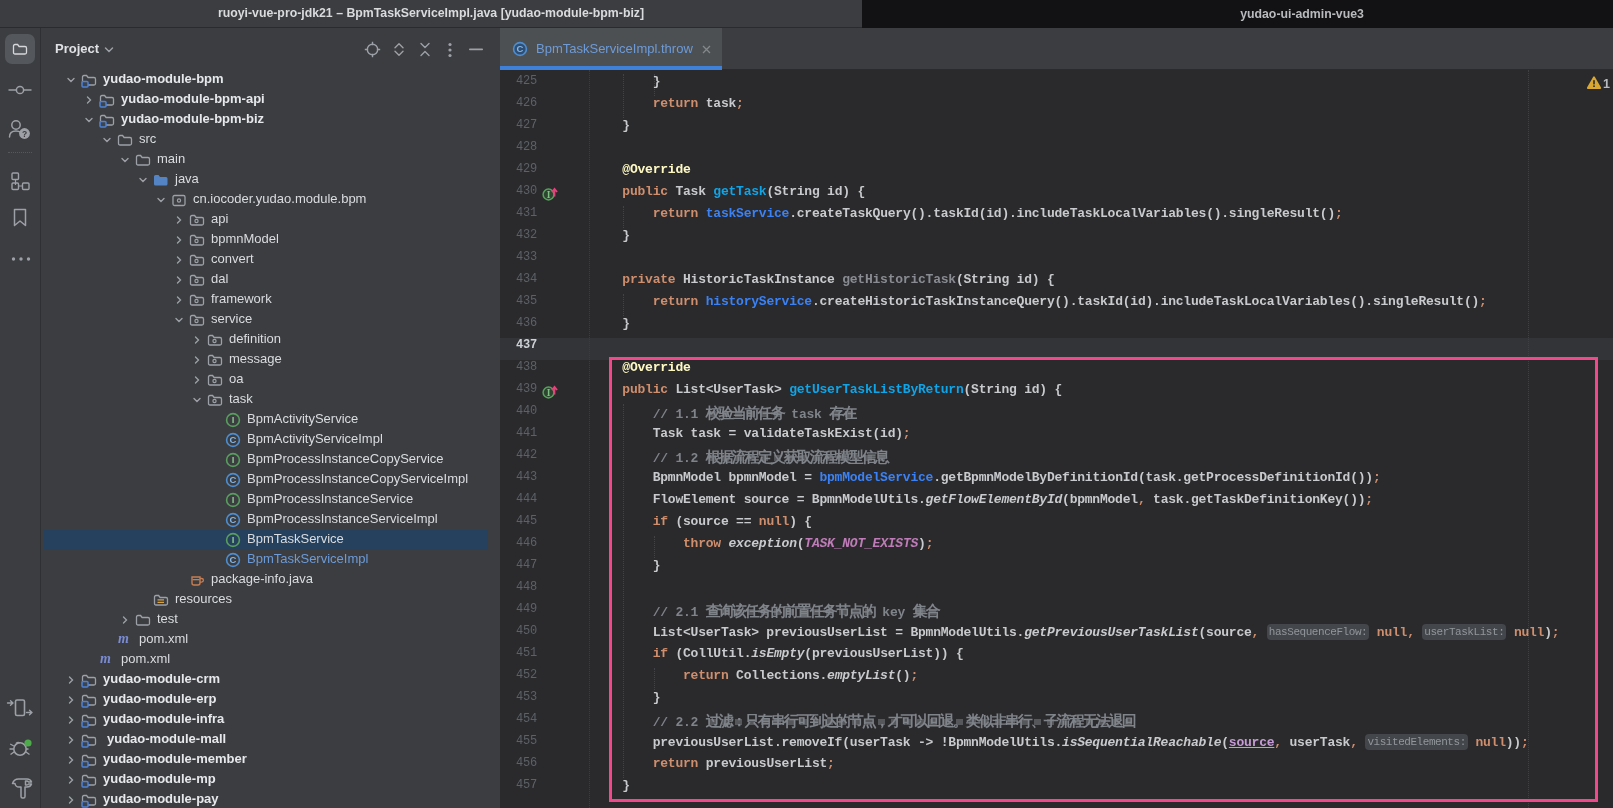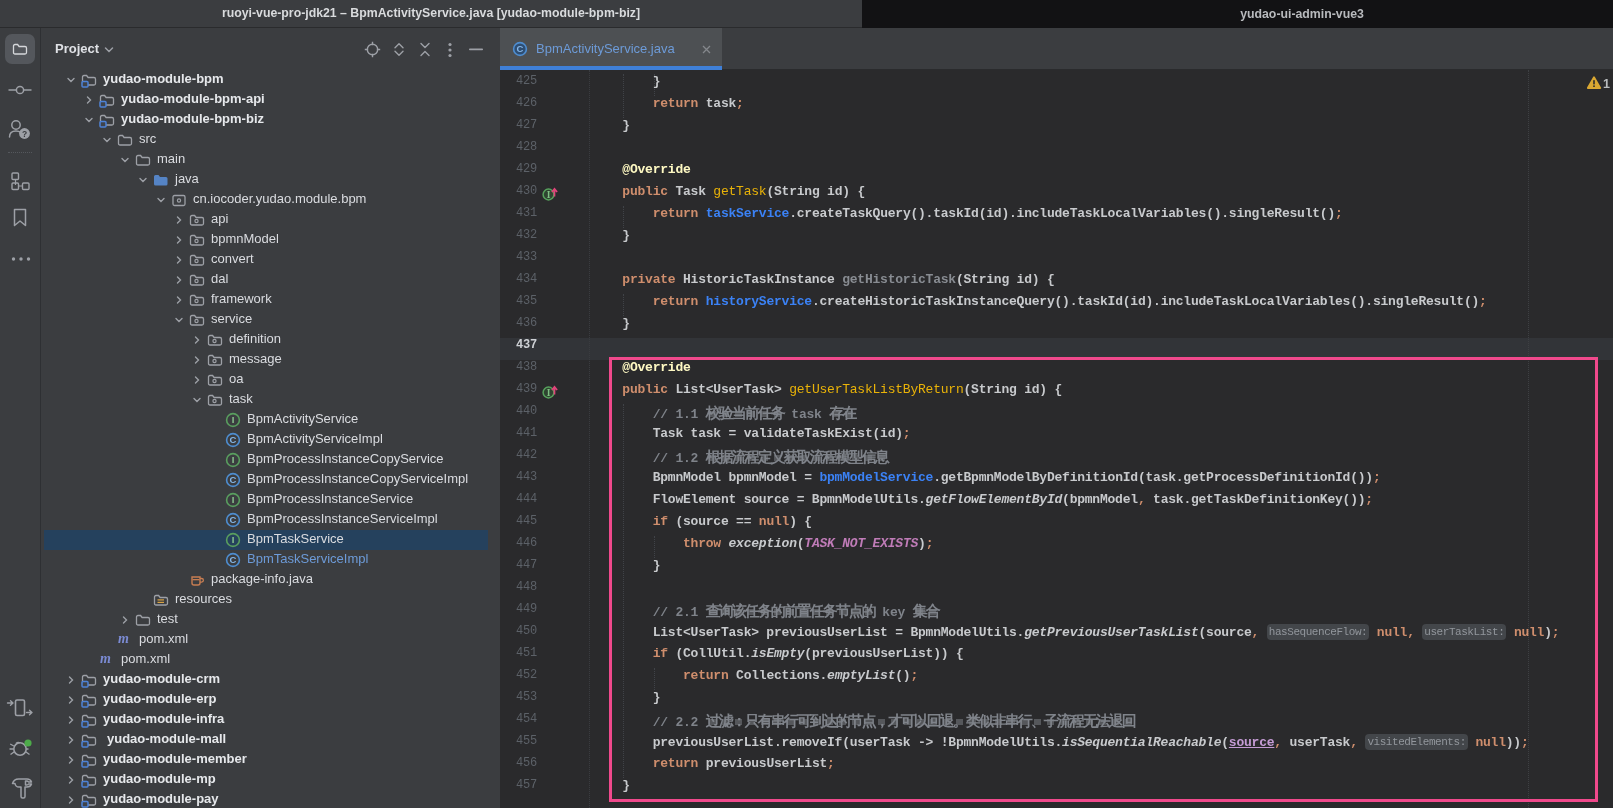--- a/index.html
+++ b/index.html
@@ -1,52 +1,52 @@
 <!DOCTYPE html>
 <html><head><meta charset="utf-8">
 <style>
 *{margin:0;padding:0;box-sizing:border-box}
 html,body{width:1613px;height:808px;overflow:hidden;background:#2A2A2C;position:relative}
 .ab{position:absolute}
 .cl{position:absolute;left:592px;height:22px;line-height:22px;white-space:pre;font:700 13px "Liberation Mono",monospace;letter-spacing:-0.22px;color:#C8CACD}
 .ln{position:absolute;left:500px;width:37px;height:22px;line-height:22px;text-align:right;font:12px "Liberation Mono",monospace;letter-spacing:-0.2px;color:#5C6168}
 .ln.cur{color:#CDD0D4;font-weight:700}
 .d{color:#C8CACD} .k{color:#CF8E6D} .o{color:#CF8E6D}
-.m{color:#eab308;font-weight:400}
+.m{color:#0ea5e9;font-weight:700}
 .g{color:#888C92;font-weight:700}
 .c{color:#7F838A}
 .f{color:#3b82f6}
 .s{font-style:italic}
 .sc{font-style:italic;color:#C07CB8}
 .u{text-decoration:underline;color:#C49BD4}
 .a{color:#fef9c3}
 .z{display:inline-block;width:13px;letter-spacing:0;font-size:15px;text-align:center;position:relative}
 .z::after{content:"";position:absolute;left:3px;top:6.5px;width:7.5px;height:6px;background:currentColor;opacity:.5}
 .chip{display:inline-block;background:#43464A;border-radius:4px;font:11px "Liberation Mono",monospace;letter-spacing:-0.45px;padding:0 2px;height:16px;line-height:16px;vertical-align:1px;color:#92969C}
 .tt{position:absolute;font:13px "Liberation Sans",sans-serif;color:#DADCE0;white-space:pre}
 .tt.b{font-weight:700;color:#E6E8EB}
 .tt.blue{color:#6D9BD8}
 </style></head>
 <body>
 <div class="ab" style="left:0;top:0;width:862px;height:28px;background:#3B3D40;border-bottom:1px solid #2A2B2D">
-  <div style="text-align:center;font:700 12.3px 'Liberation Sans',sans-serif;color:#D9DBDD;line-height:27px">ruoyi-vue-pro-jdk21 – BpmActivityService.java [yudao-module-bpm-biz]</div>
+  <div style="text-align:center;font:700 12.3px 'Liberation Sans',sans-serif;color:#D9DBDD;line-height:27px">ruoyi-vue-pro-jdk21 – BpmTaskServiceImpl.java [yudao-module-bpm-biz]</div>
 </div>
 <div class="ab" style="left:862px;top:0;width:751px;height:28px;background:#121214">
   <span class="ab" style="left:440px;top:0;transform:translateX(-50%);font:700 12.3px 'Liberation Sans',sans-serif;color:#B8BABD;line-height:28px">yudao-ui-admin-vue3</span>
 </div>
 <div class="ab" style="left:0;top:28px;width:41px;height:780px;background:#3B3D40;border-right:1px solid #2E3033"></div>
 <div class="ab" style="left:41px;top:28px;width:459px;height:780px;background:#3B3D40"></div>
 <div class="ab" style="left:500px;top:28px;width:1113px;height:42px;background:#3B3D40;border-bottom:1px solid #2A2B2D"></div>
 <div class="ab" style="left:500px;top:28px;width:222px;height:42px;background:#4D5053"></div>
 <div class="ab" style="left:500px;top:66px;width:222px;height:4px;background:#3F80D8"></div>
 <svg class="ab" style="left:512px;top:41px" width="17" height="17">
     <circle cx="8" cy="8" r="6.4" fill="#2E4E73" stroke="#4E8DD0" stroke-width="1.6"></circle>
     <text x="8" y="11.4" font-family="Liberation Sans" font-size="9.5" font-weight="bold" fill="#86B7E8" text-anchor="middle">C</text>
   </svg>
-<span class="ab" style="left:536px;top:41px;font:13px 'Liberation Sans',sans-serif;color:#6D9BD8">BpmActivityService.java</span>
+<span class="ab" style="left:536px;top:41px;font:13px 'Liberation Sans',sans-serif;color:#6D9BD8">BpmTaskServiceImpl.throw</span>
 <svg class="ab" style="left:701px;top:44px" width="11" height="11">
     <path d="M2 2 L9 9 M9 2 L2 9" stroke="#84878C" stroke-width="1.3"></path>
   </svg>
 <div class="ab" style="left:500px;top:70px;width:1113px;height:738px;background:#2A2A2C"></div>
 <div class="ab" style="left:500px;top:338px;width:1113px;height:22px;background:#323438"></div>
 <div class="ab" style="left:1528px;top:70px;height:738px;border-left:1px dotted #3E4043"></div>
 <div class="ab" style="left:589px;top:70px;height:738px;border-left:1px dotted #3A3C40"></div>
 <div class="ab" style="left:623px;top:74px;height:44px;border-left:1px dotted #404348"></div>
 <div class="ab" style="left:654px;top:74px;height:22px;border-left:1px dotted #404348"></div>
 <div class="ab" style="left:623px;top:206px;height:22px;border-left:1px dotted #404348"></div>

